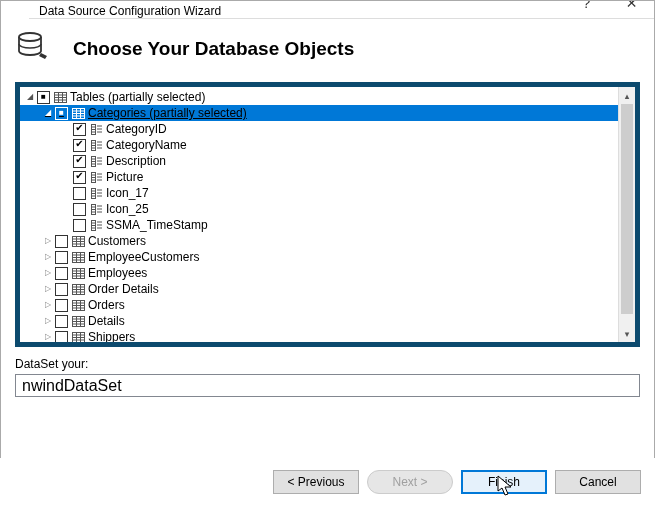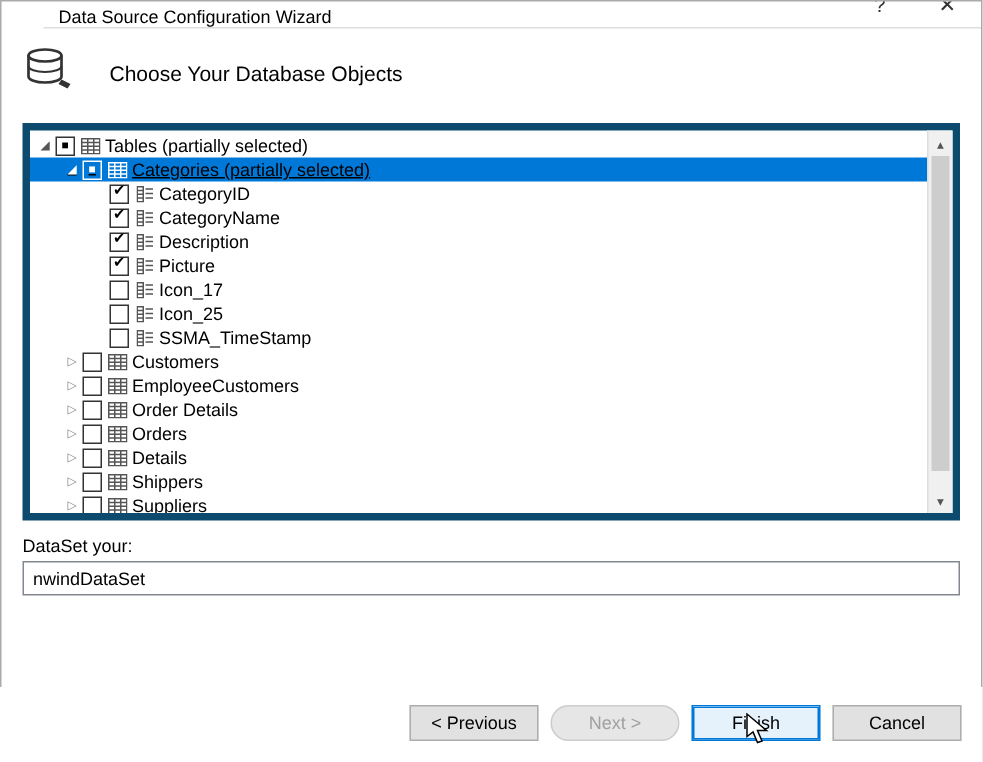--- a/index.html
+++ b/index.html
@@ -33,22 +33,22 @@
     color: #333;
   }
   .header {
     display: flex;
     align-items: center;
     padding: 12px 16px 16px 16px;
     gap: 24px;
   }
   .db-icon svg { width: 32px; height: 32px; }
   .header-title {
-    font-size: 14px;
-    font-weight: normal;
+    font-size: 19px;
+    font-weight: bold;
   }
   .content {
     padding: 0 14px;
   }
   .prompt {
     margin: 6px 0 4px 0;
   }
   .tree-wrap {
     border: 5px solid #0c4a6e;
     height: 265px;
@@ -132,21 +132,21 @@
     top:0;
     height:210px;
     background:#cdcdcd;
   }
   .dsname-label { margin: 10px 0 3px 0; }
   .dsname-input {
     width: 100%;
     border: 1px solid #828790;
     padding: 3px 6px;
     font-family: inherit;
-    font-size: 12px;
+    font-size: 16px;
     height: 23px;
   }
   .footer {
     position: absolute;
     bottom: 0; left:0; right:0;
     padding: 12px 14px 14px 14px;
     display: flex;
     justify-content: flex-end;
     gap: 8px;
     background:#fff;
@@ -388,20 +388,36 @@
           <span class="tblicon">
             <svg viewBox="0 0 13 11">
               <rect x="0.5" y="0.5" width="12" height="10" fill="none" stroke="#555"></rect>
               <line x1="0.5" y1="3" x2="12.5" y2="3" stroke="#555"></line>
               <line x1="0.5" y1="5.5" x2="12.5" y2="5.5" stroke="#555"></line>
               <line x1="0.5" y1="8" x2="12.5" y2="8" stroke="#555"></line>
               <line x1="4.5" y1="0.5" x2="4.5" y2="10.5" stroke="#555"></line>
               <line x1="8.5" y1="0.5" x2="8.5" y2="10.5" stroke="#555"></line>
             </svg>
           </span>
+          <span class="label-text">Employees</span>
+        </div>
+        <div class="row">
+          <span class="indent" style="width: 22px;"></span>
+          <span class="expander closed"></span>
+          <span class="chk unchecked"></span>
+          <span class="tblicon">
+            <svg viewBox="0 0 13 11">
+              <rect x="0.5" y="0.5" width="12" height="10" fill="none" stroke="#555"></rect>
+              <line x1="0.5" y1="3" x2="12.5" y2="3" stroke="#555"></line>
+              <line x1="0.5" y1="5.5" x2="12.5" y2="5.5" stroke="#555"></line>
+              <line x1="0.5" y1="8" x2="12.5" y2="8" stroke="#555"></line>
+              <line x1="4.5" y1="0.5" x2="4.5" y2="10.5" stroke="#555"></line>
+              <line x1="8.5" y1="0.5" x2="8.5" y2="10.5" stroke="#555"></line>
+            </svg>
+          </span>
           <span class="label-text">Order Details</span>
         </div>
         <div class="row">
           <span class="indent" style="width: 22px;"></span>
           <span class="expander closed"></span>
           <span class="chk unchecked"></span>
           <span class="tblicon">
             <svg viewBox="0 0 13 11">
               <rect x="0.5" y="0.5" width="12" height="10" fill="none" stroke="#555"></rect>
               <line x1="0.5" y1="3" x2="12.5" y2="3" stroke="#555"></line>

